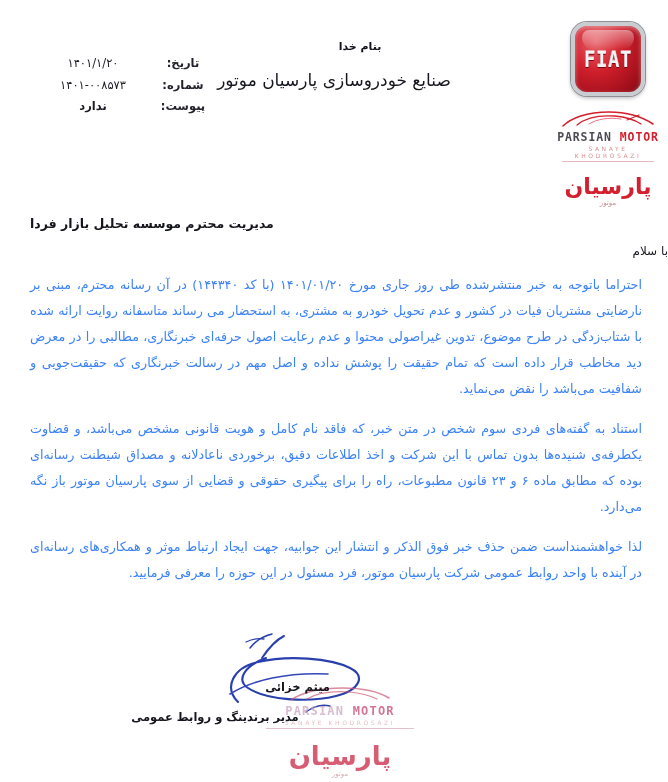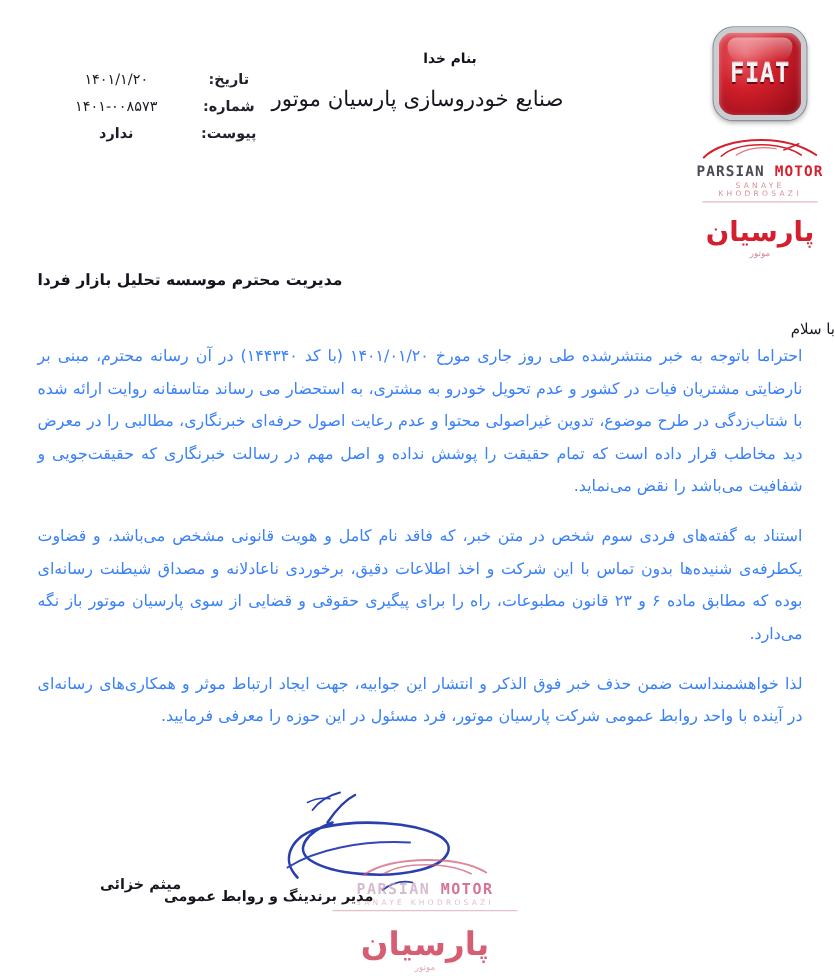--- a/index.html
+++ b/index.html
@@ -84,36 +84,36 @@
   .meta-label{width:46px;text-align:center;font-weight:700;color:#22222c;}
   .meta-value{flex:1;text-align:center;letter-spacing:.4px;direction:ltr;unicode-bidi:plaintext;}
   .meta-row.attach .meta-value{text-align:center;direction:rtl;font-weight:bold;}
 
   
   .addressee{
     position:absolute;top:216px;right:0;width:638px;
     text-align:left;font-size:12.5px;font-weight:700;color:#15151e;
   }
   .salutation{
-    position:absolute;top:256px;right:0;width:638px;
+    position:absolute;top:244px;right:0;width:638px;
     text-align:right;font-size:12px;color:#1a1a24;
   }
 
   
   .body{
     position:absolute;top:272px;right:26px;width:612px;
     text-align:justify;text-align-last:right;
     font-size:12.7px;line-height:2.05;color:#3b82f6;
   }
   .body p{margin:0 0 14px 0;}
 
   
   .sig-wrap{position:absolute;top:628px;right:0;width:668px;height:154px;}
   .sig-name{
-    position:absolute;top:72px;right:338px;width:250px;text-align:left;
+    position:absolute;top:52px;right:338px;width:250px;text-align:right;
     font-size:11.5px;font-weight:700;color:#16161f;
   }
   .sig-role{
     position:absolute;top:82px;right:318px;width:270px;text-align:center;
     font-size:11.5px;font-weight:700;color:#16161f;
   }
   .sig-scribble{position:absolute;top:0px;right:268px;}
   .stamp{
     position:absolute;top:58px;right:248px;width:160px;text-align:center;direction:ltr;
     opacity:.72;

